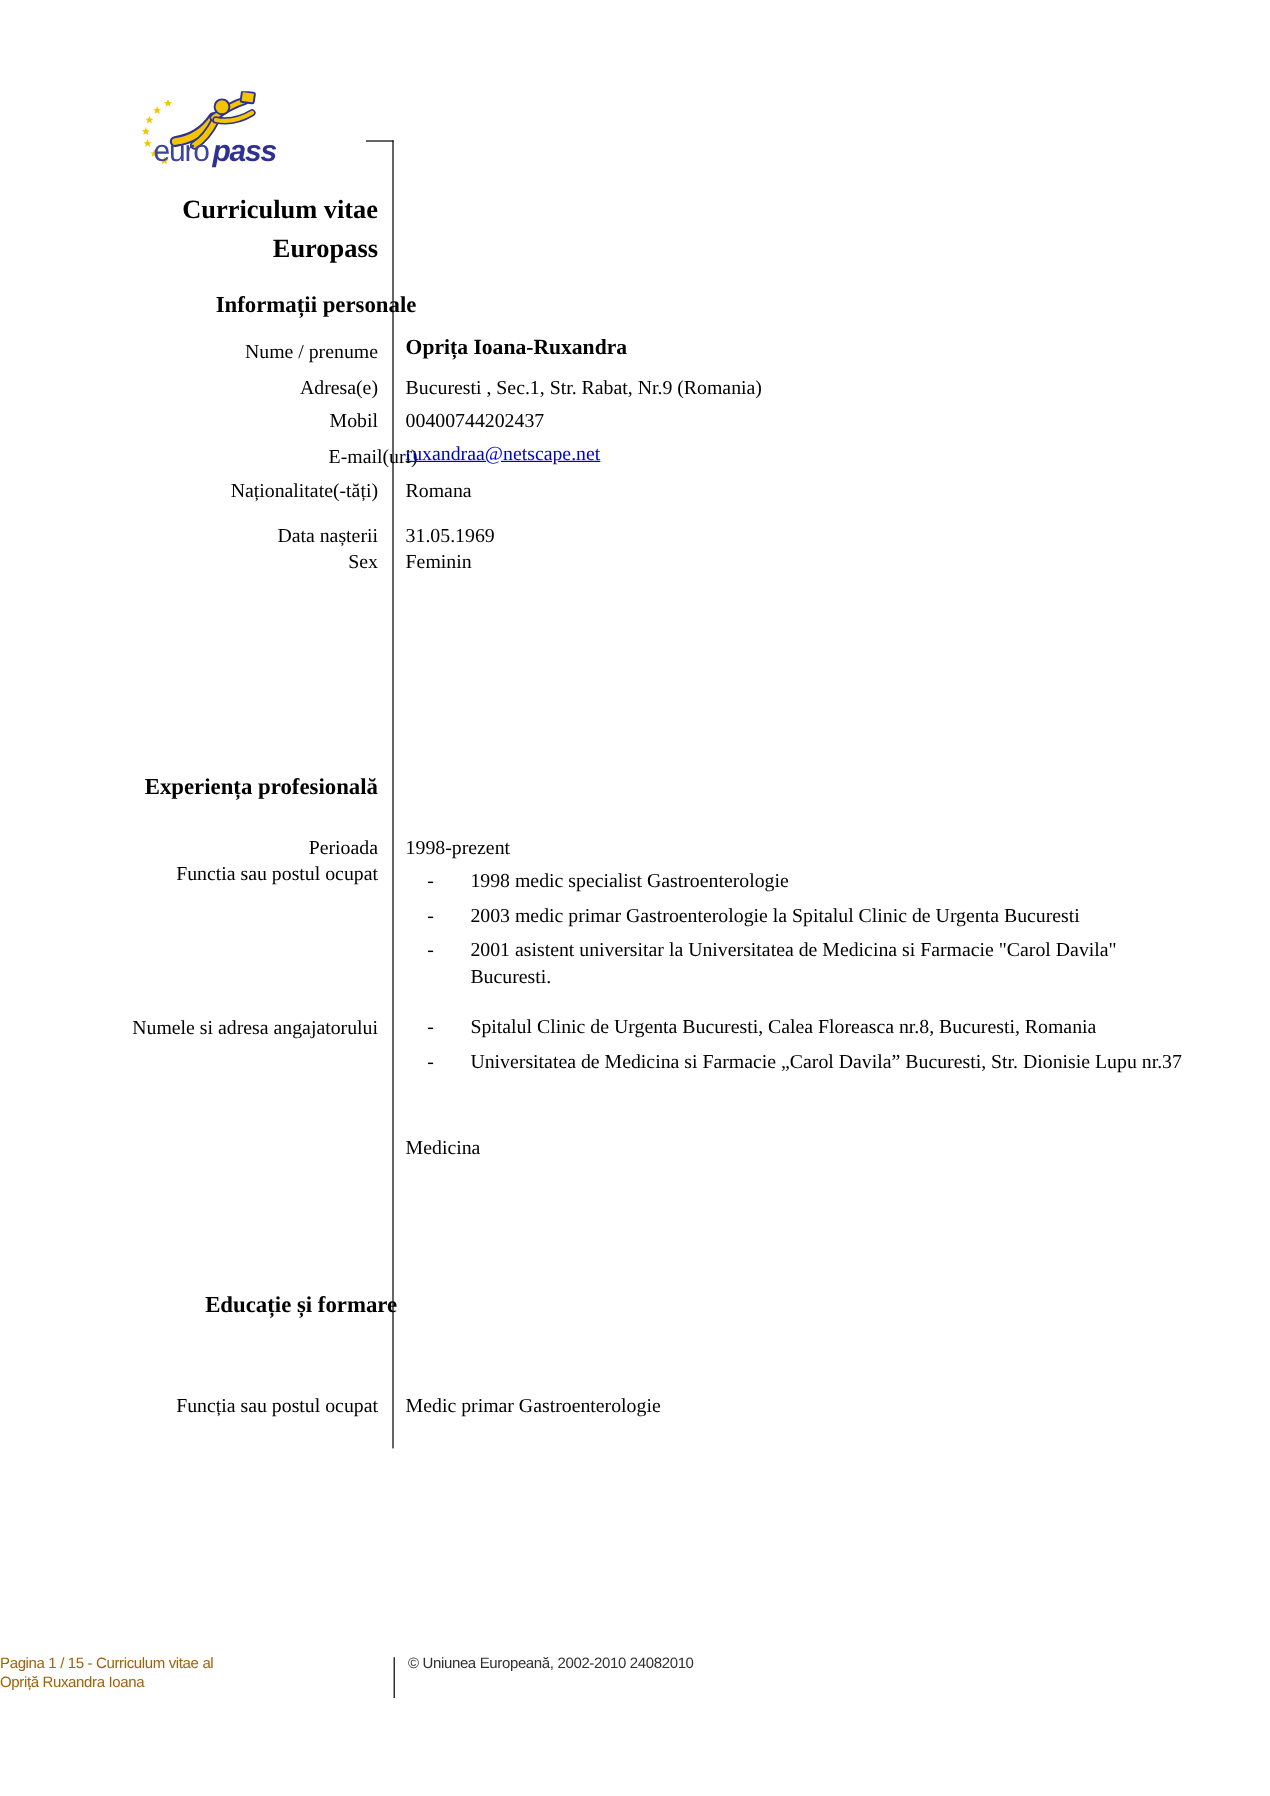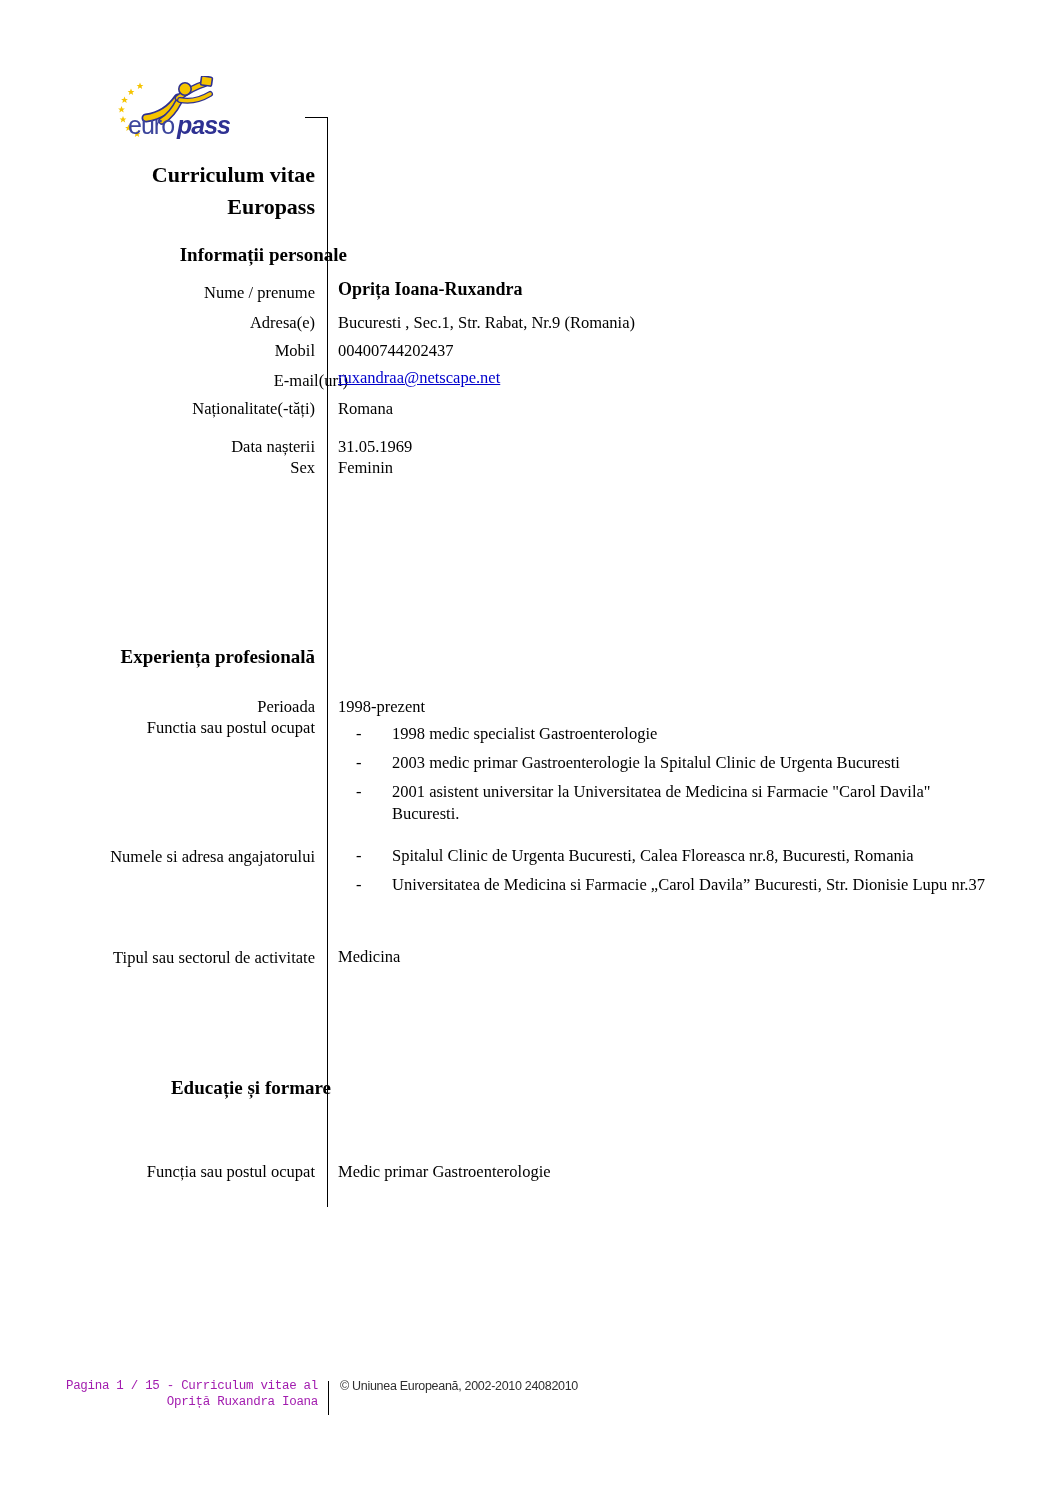--- a/index.html
+++ b/index.html
@@ -29,23 +29,23 @@
   
   .bullets{position:absolute;left:356px;}
   .bullets.functia{width:626px;top:723px;}
   .bullets.angajator{width:650px;top:845px;}
   .bullet{display:flex;font-size:16.5px;line-height:21.5px;margin-bottom:7.5px;}
   .bullet .dash{width:36px;flex:none;}
   .bullet .btxt{flex:1;}
 
   
   .footer-left{
-    position:absolute;left:0;top:1379px;width:318px;text-align:right;
-    font-family:Liberation Mono, monospace;font-size:12.5px;line-height:15.5px;
-    color:#a21caf;letter-spacing:-0.3px;
+    position:absolute;left:0;top:1379px;width:318px;
+    font-family:Liberation Sans, sans-serif;font-size:12.5px;line-height:15.5px;
+    color:#a16207;letter-spacing:-0.3px;
   }
   .footer-right{
     position:absolute;left:340px;top:1379px;width:560px;
     font-family:"Liberation Sans", sans-serif;font-size:12.5px;line-height:15.5px;
     color:#2f2f2f;letter-spacing:-0.3px;
   }
 
   
   .logo{position:absolute;left:116px;top:76px;width:130px;height:66px;}
 </style>
@@ -155,21 +155,20 @@
     <div class="bullet">
       <span class="dash">-</span>
       <span class="btxt">Spitalul Clinic de Urgenta Bucuresti, Calea Floreasca nr.8, Bucuresti, Romania</span>
     </div>
     <div class="bullet">
       <span class="dash">-</span>
       <span class="btxt">Universitatea de Medicina si Farmacie „Carol Davila” Bucuresti, Str. Dionisie Lupu nr.37</span>
     </div>
   </div>
 
-  <div class="lcol lbl" style="top:947px;">Tipul sau sectorul de activitate</div>
   <div class="val" style="top:946px;">Medicina</div>
 
   <div class="lcol sec" style="top:1077px;padding-left:16px;">Educație și formare</div>
 
   <div class="lcol lbl" style="top:1161px;">Funcția sau postul ocupat</div>
   <div class="val" style="top:1161px;">Medic primar Gastroenterologie</div>
 
   <div class="footer-left">
     <div>Pagina 1 / 15 - Curriculum vitae al</div>
     <div>Opriță Ruxandra Ioana</div>

